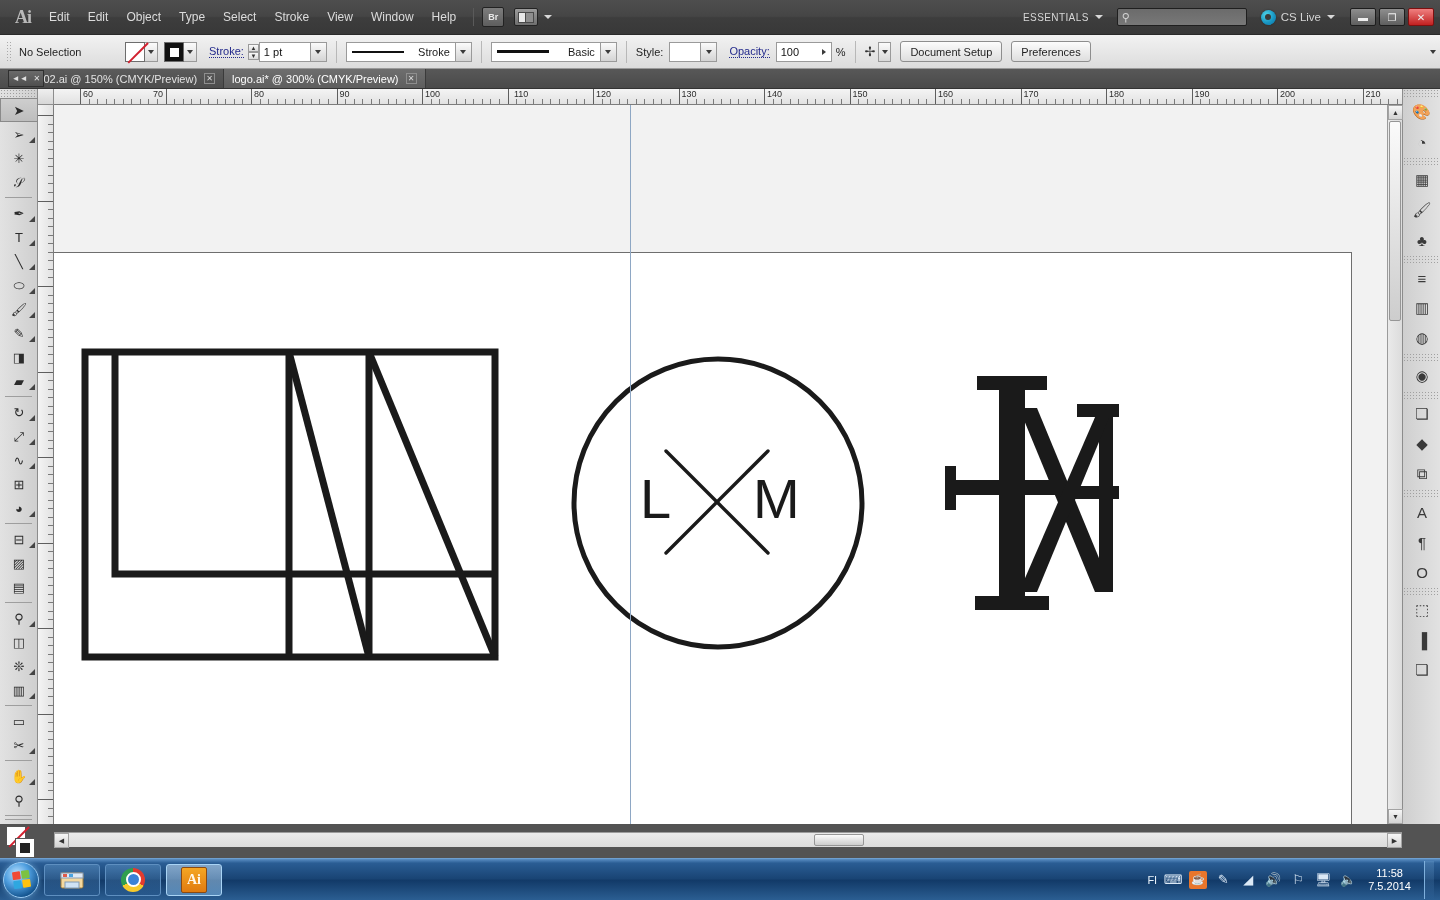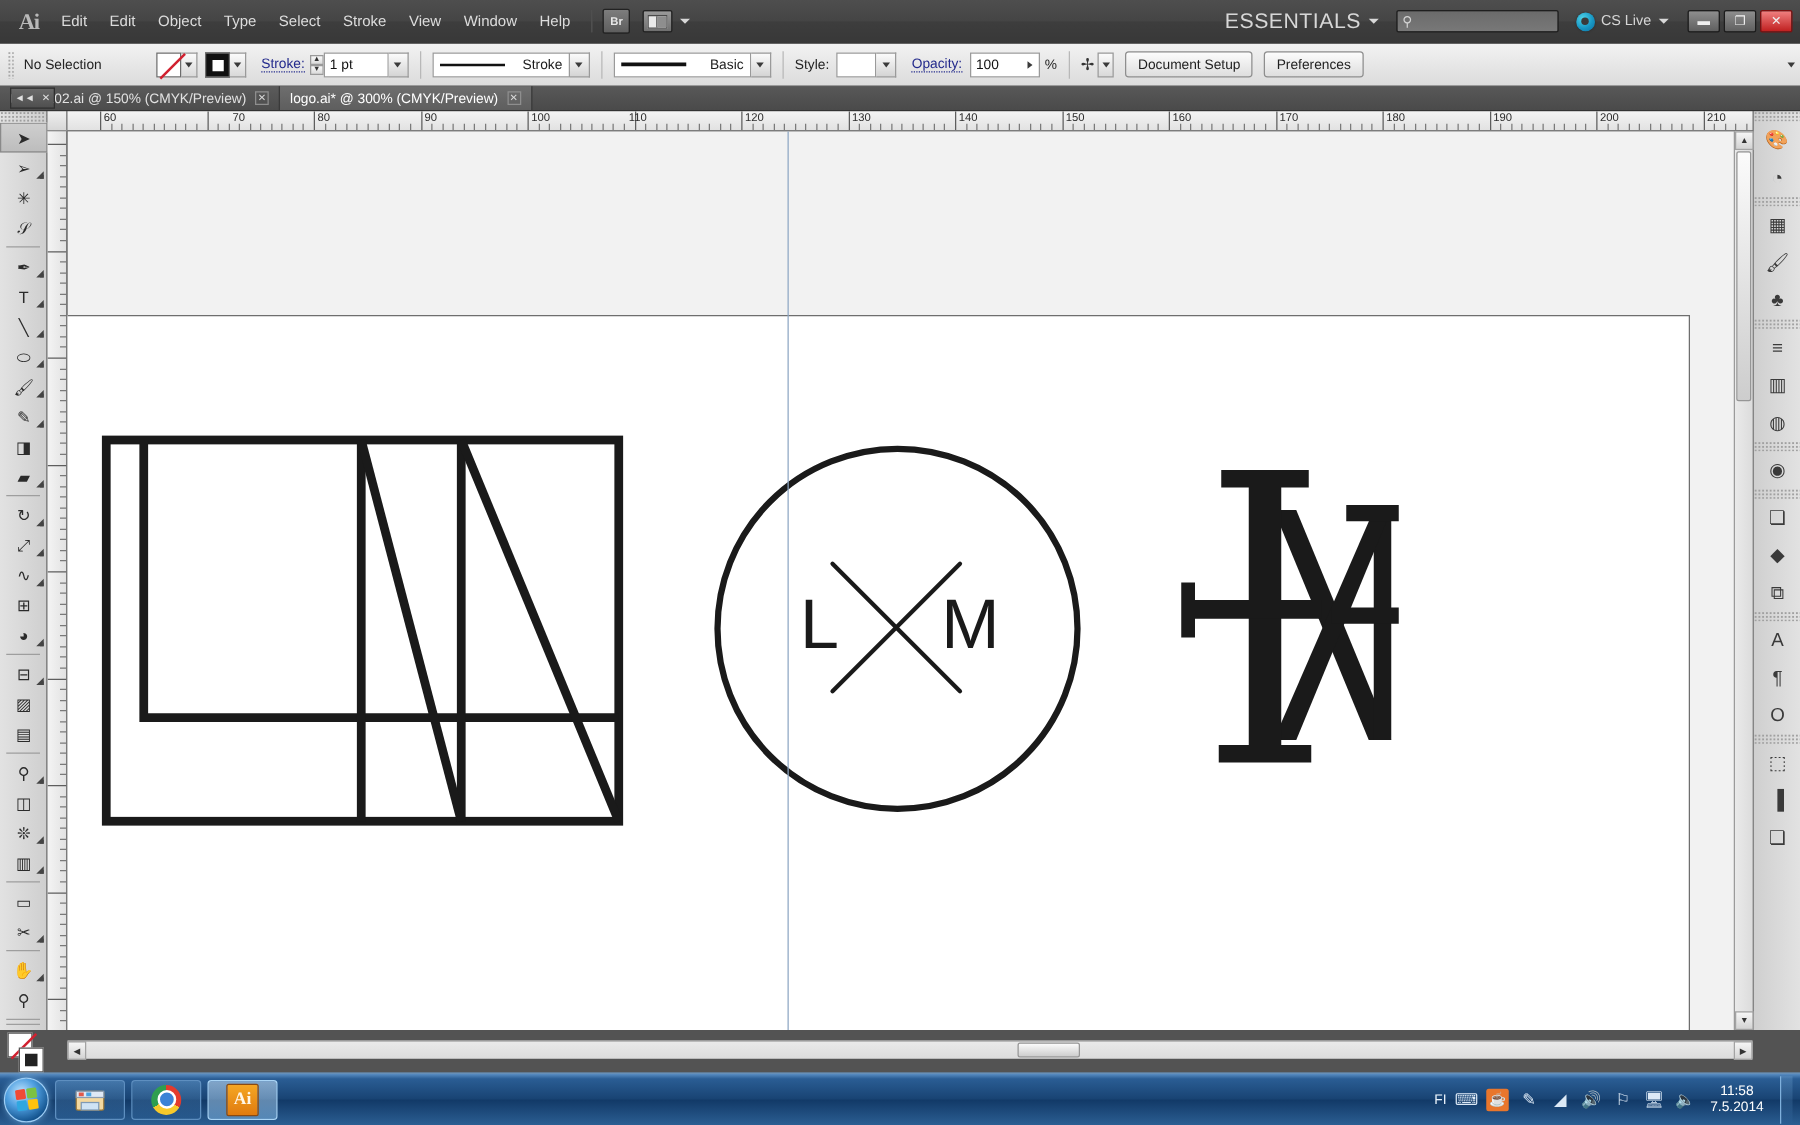--- a/index.html
+++ b/index.html
@@ -40,21 +40,21 @@
     display:flex;align-items:center;justify-content:center;
   }
   .arrange-grid{width:16px;height:11px;background:#e9e9e9;border:1px solid #4a4a4a;display:flex;}
   .arrange-grid i{display:block;width:50%;border-right:1px solid #4a4a4a;}
   .arrange-grid i:last-child{border-right:none;background:#8e8e8e;}
   .caret-d{
     width:0;height:0;border-left:4px solid transparent;border-right:4px solid transparent;
     border-top:4px solid #d8d8d8;margin-left:6px;
   }
   .essentials{
-    color:#d7d7d7;font-size:17px;letter-spacing:.4px;margin-left:auto;display:flex;align-items:center;
+    color:#d7d7d7;font-size:10px;letter-spacing:.4px;margin-left:auto;display:flex;align-items:center;
   }
   .search-box{
     width:130px;height:18px;margin-left:14px;border:1px solid #1f1f1f;border-radius:2px;
     background:linear-gradient(to bottom,#6b6b6b,#787878);display:flex;align-items:center;padding-left:4px;
   }
   .search-glyph{color:#d2d2d2;font-size:11px;}
   .cslive{display:flex;align-items:center;margin-left:14px;color:#d5d5d5;font-size:11.5px;}
   .cs-orb{
     width:15px;height:15px;border-radius:50%;
     background:radial-gradient(circle at 35% 32%,#4fd3e8 0%,#1897c4 55%,#0d6fa0 100%);
@@ -588,21 +588,21 @@
       <div class="tickmin" style="left: 34.55px;"></div>
       <div class="tickmin" style="left: 43.1px;"></div>
       <div class="tickmin" style="left: 51.65px;"></div>
       <div class="tickmin" style="left: 60.2px;"></div>
       <div class="tickmin" style="left: 68.75px;"></div>
       <div class="tickmin" style="left: 77.3px;"></div>
       <div class="tickmin" style="left: 85.85px;"></div>
       <div class="tickmin" style="left: 94.4px;"></div>
       <div class="tickmin" style="left: 102.95px;"></div>
       <div class="tickmaj" style="left: 111.5px;"></div>
-      <div class="tlabel" style="left: 130px;">70</div>
+      <div class="tlabel" style="left: 97px;">70</div>
       <div class="tickmin" style="left: 120.05px;"></div>
       <div class="tickmin" style="left: 128.6px;"></div>
       <div class="tickmin" style="left: 137.15px;"></div>
       <div class="tickmin" style="left: 145.7px;"></div>
       <div class="tickmin" style="left: 154.25px;"></div>
       <div class="tickmin" style="left: 162.8px;"></div>
       <div class="tickmin" style="left: 171.35px;"></div>
       <div class="tickmin" style="left: 179.9px;"></div>
       <div class="tickmin" style="left: 188.45px;"></div>
       <div class="tickmaj" style="left: 197px;"></div>
@@ -632,21 +632,21 @@
       <div class="tickmin" style="left: 376.55px;"></div>
       <div class="tickmin" style="left: 385.1px;"></div>
       <div class="tickmin" style="left: 393.65px;"></div>
       <div class="tickmin" style="left: 402.2px;"></div>
       <div class="tickmin" style="left: 410.75px;"></div>
       <div class="tickmin" style="left: 419.3px;"></div>
       <div class="tickmin" style="left: 427.85px;"></div>
       <div class="tickmin" style="left: 436.4px;"></div>
       <div class="tickmin" style="left: 444.95px;"></div>
       <div class="tickmaj" style="left: 453.5px;"></div>
-      <div class="tlabel" style="left: 447px;">110</div>
+      <div class="tlabel" style="left: 458px;">110</div>
       <div class="tickmin" style="left: 462.05px;"></div>
       <div class="tickmin" style="left: 470.6px;"></div>
       <div class="tickmin" style="left: 479.15px;"></div>
       <div class="tickmin" style="left: 487.7px;"></div>
       <div class="tickmin" style="left: 496.25px;"></div>
       <div class="tickmin" style="left: 504.8px;"></div>
       <div class="tickmin" style="left: 513.35px;"></div>
       <div class="tickmin" style="left: 521.9px;"></div>
       <div class="tickmin" style="left: 530.45px;"></div>
       <div class="tickmaj" style="left: 539px;"></div>

